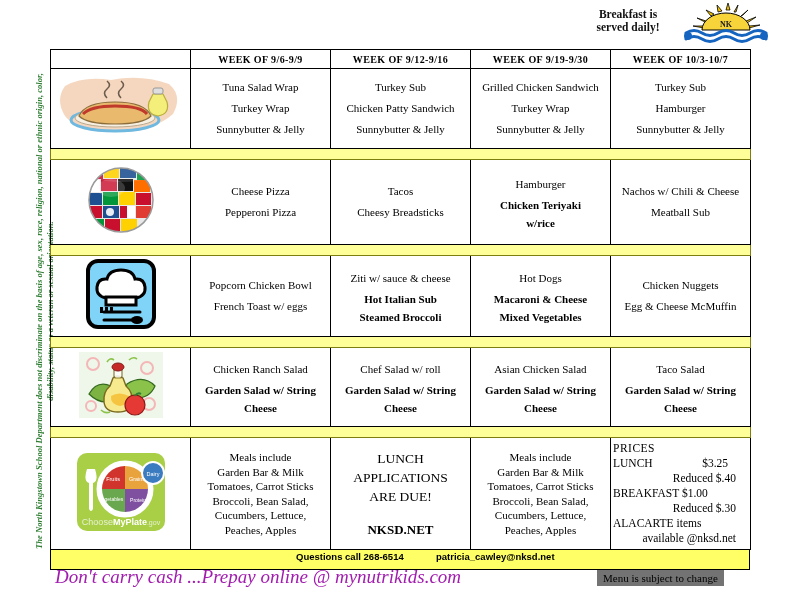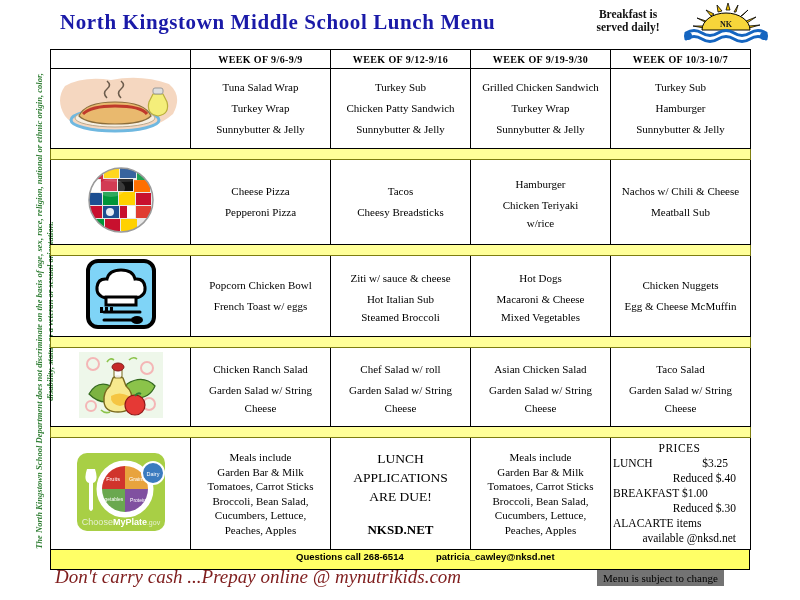--- a/index.html
+++ b/index.html
@@ -93,21 +93,21 @@
 
   .food-cell {
     text-align: center;
     font-family: "Liberation Serif", serif;
     font-size: 11px;
     color: #000;
     padding: 6px 3px;
     line-height: 17px;
   }
   .food-cell .line { display: block; margin: 4px 0; }
-  .food-cell .line.tight { margin: 1px 0; }
+  .food-cell .line.tight { margin: 1px 0; font-weight: bold; }
 
   .icon-cell {
     text-align: center;
     vertical-align: middle;
     padding: 2px;
   }
 
   
   tr.sep td {
     height: 11px;
@@ -139,21 +139,21 @@
   .lunch-app .nksd { display: block; margin-top: 14px; font-size: 13px; font-weight: bold; }
   .lunch-app .l { display: block; }
 
   .prices-cell {
     font-family: "Liberation Serif", serif;
     font-size: 11.5px;
     line-height: 15px;
     padding: 3px 4px 3px 2px;
     color: #000;
   }
-  .prices-title { text-align: center; display: block; letter-spacing: 0.5px; }
+  .prices-title { display: block; letter-spacing: 0.5px; }
   .prices-cell .row-l { display: block; text-align: left; }
   .prices-cell .row-r { display: block; text-align: right; padding-right: 10px; }
   .prices-cell .row-l .amt { float: right; padding-right: 18px; }
 
   
   .footer-bar {
     position: absolute;
     left: 50px; top: 549px;
     width: 700px; height: 21px;
     background: #ffff66;
@@ -169,39 +169,38 @@
   .footer-bar .em {
     position: absolute; left: 385px; top: 1px;
   }
 
   .prepay {
     position: absolute;
     left: 55px; top: 566px;
     font-family: "Liberation Serif", serif;
     font-style: italic;
     font-size: 19px;
-    color: #7f1d1d;
+    color: #a21caf;
     white-space: nowrap;
   }
   .subject {
     position: absolute;
     left: 597px; top: 570px;
     background: #737373;
     font-family: "Liberation Serif", serif;
     font-size: 11px;
     color: #000;
     padding: 2px 6px;
     white-space: nowrap;
   }
 </style>
 </head>
 <body>
 
 <div class="header">
-  <div class="main-title">North Kingstown Middle School Lunch Menu</div>
   <div class="breakfast-note">
     <span>Breakfast is</span><br>
     <span>served daily!</span>
   </div>
   <svg class="sun-logo" viewBox="0 0 108 44">
     <g stroke="#000" stroke-width="0.8" fill="#f5c400">
       <path d="M54 8 L56 1 L58 8 Z"></path>
       <path d="M46 10 L45 3 L50 9 Z"></path>
       <path d="M62 10 L66 3 L64 10 Z"></path>
       <path d="M39 14 L34 8 L42 12 Z"></path>

